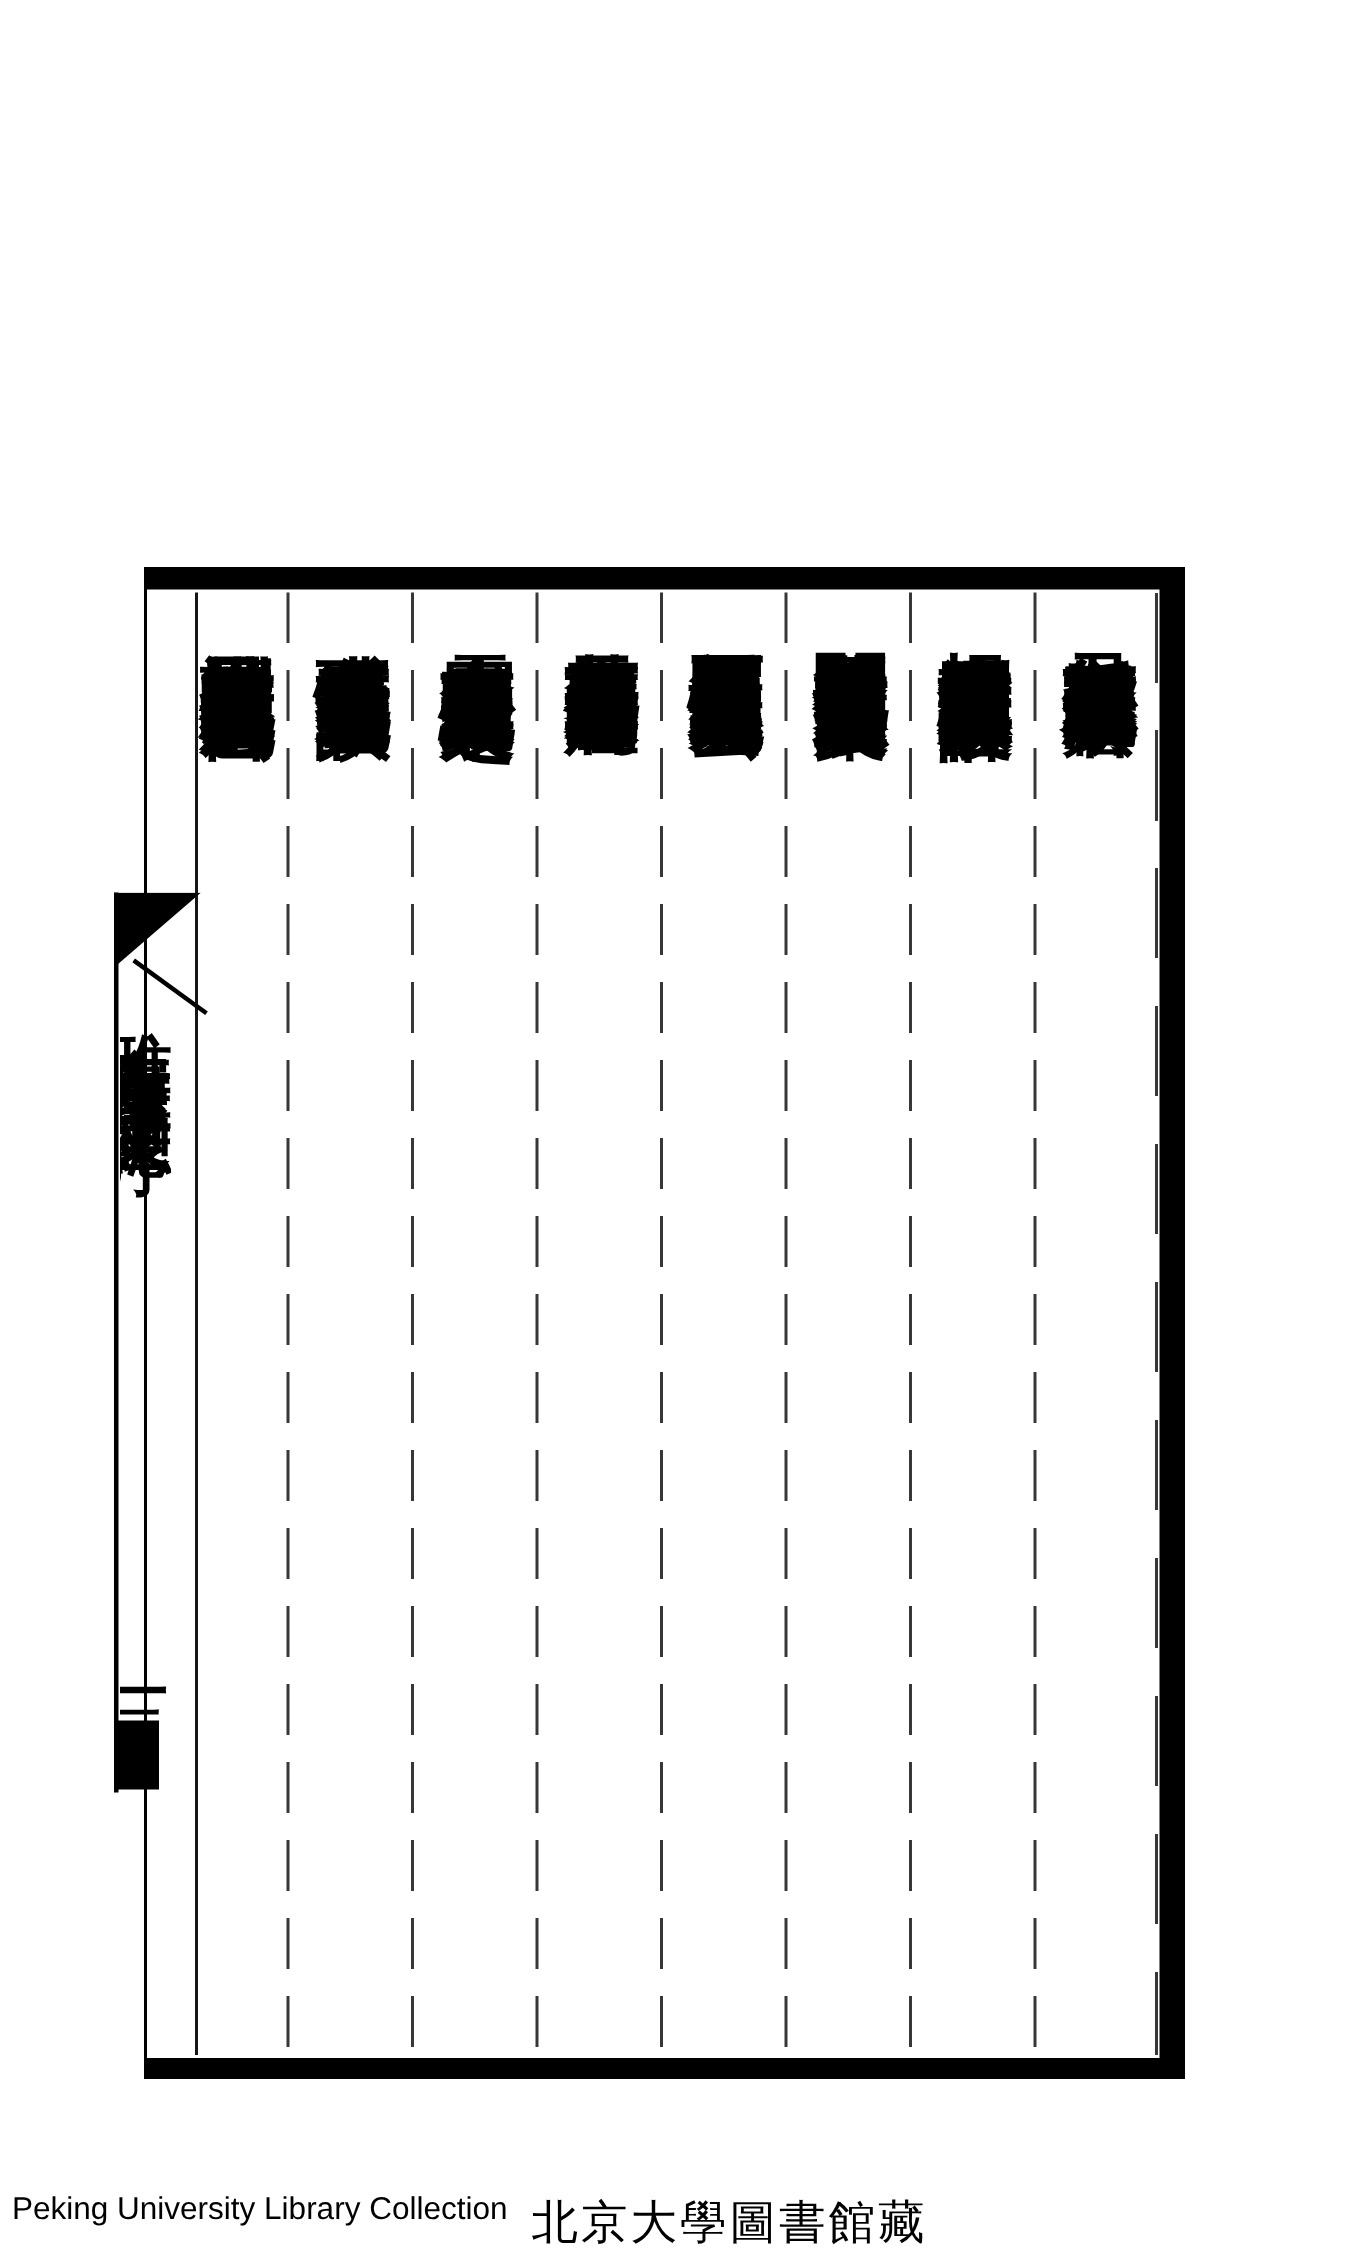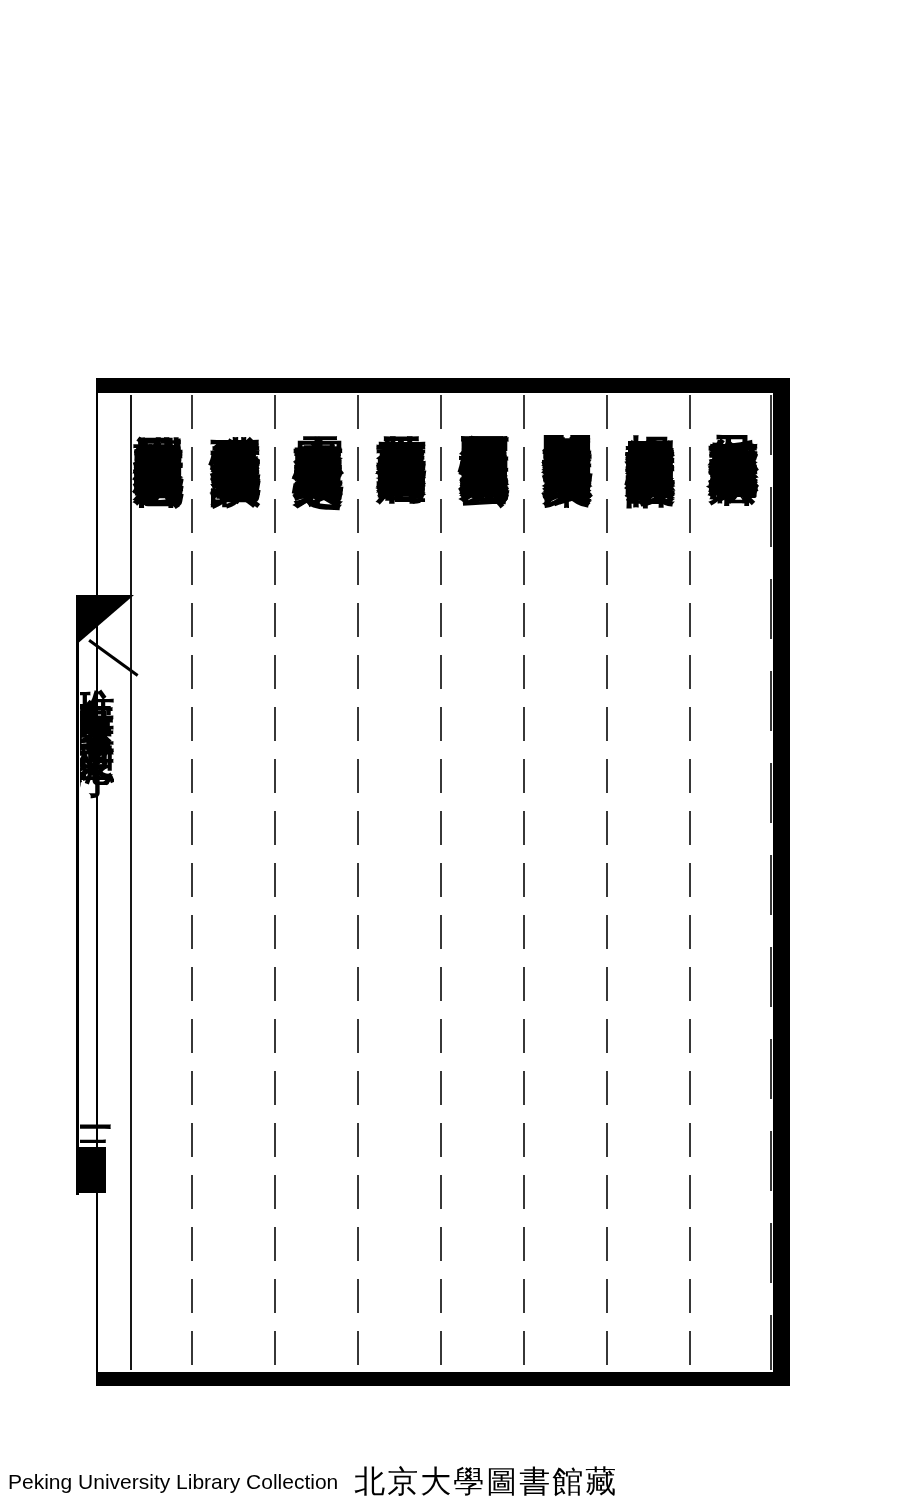--- a/index.html
+++ b/index.html
@@ -49,21 +49,21 @@
   .spine-clip{position:absolute;overflow:hidden;}
   .spine-title-box{left:4px;top:58px;width:34px;height:440px;}
   .spine-num-box{left:4px;top:496px;width:34px;height:52px;}
   .vtext{
     position:absolute;top:0;right:0;
     writing-mode:vertical-rl;text-orientation:upright;
     font-size:44px;line-height:44px;letter-spacing:9px;font-weight:700;white-space:nowrap;
   }
   .spine-tab{position:absolute;left:0;top:552px;width:30px;height:46px;background:#000;}
   
-  .footer{position:absolute;left:8px;top:1461px;display:flex;align-items:center;gap:16px;}
+  .footer{position:absolute;left:8px;top:1461px;display:flex;align-items:flex-start;gap:16px;}
   .footer-latin{font-family:"Liberation Sans","DejaVu Sans",sans-serif;font-size:21px;color:#000;}
   .footer-cjk{font-family:"Liberation Serif","DejaVu Serif",serif;font-size:31px;letter-spacing:2px;color:#000;}
 </style>
 </head>
 <body>
 
 <div class="canvas">
 
   <div class="frame">
 

